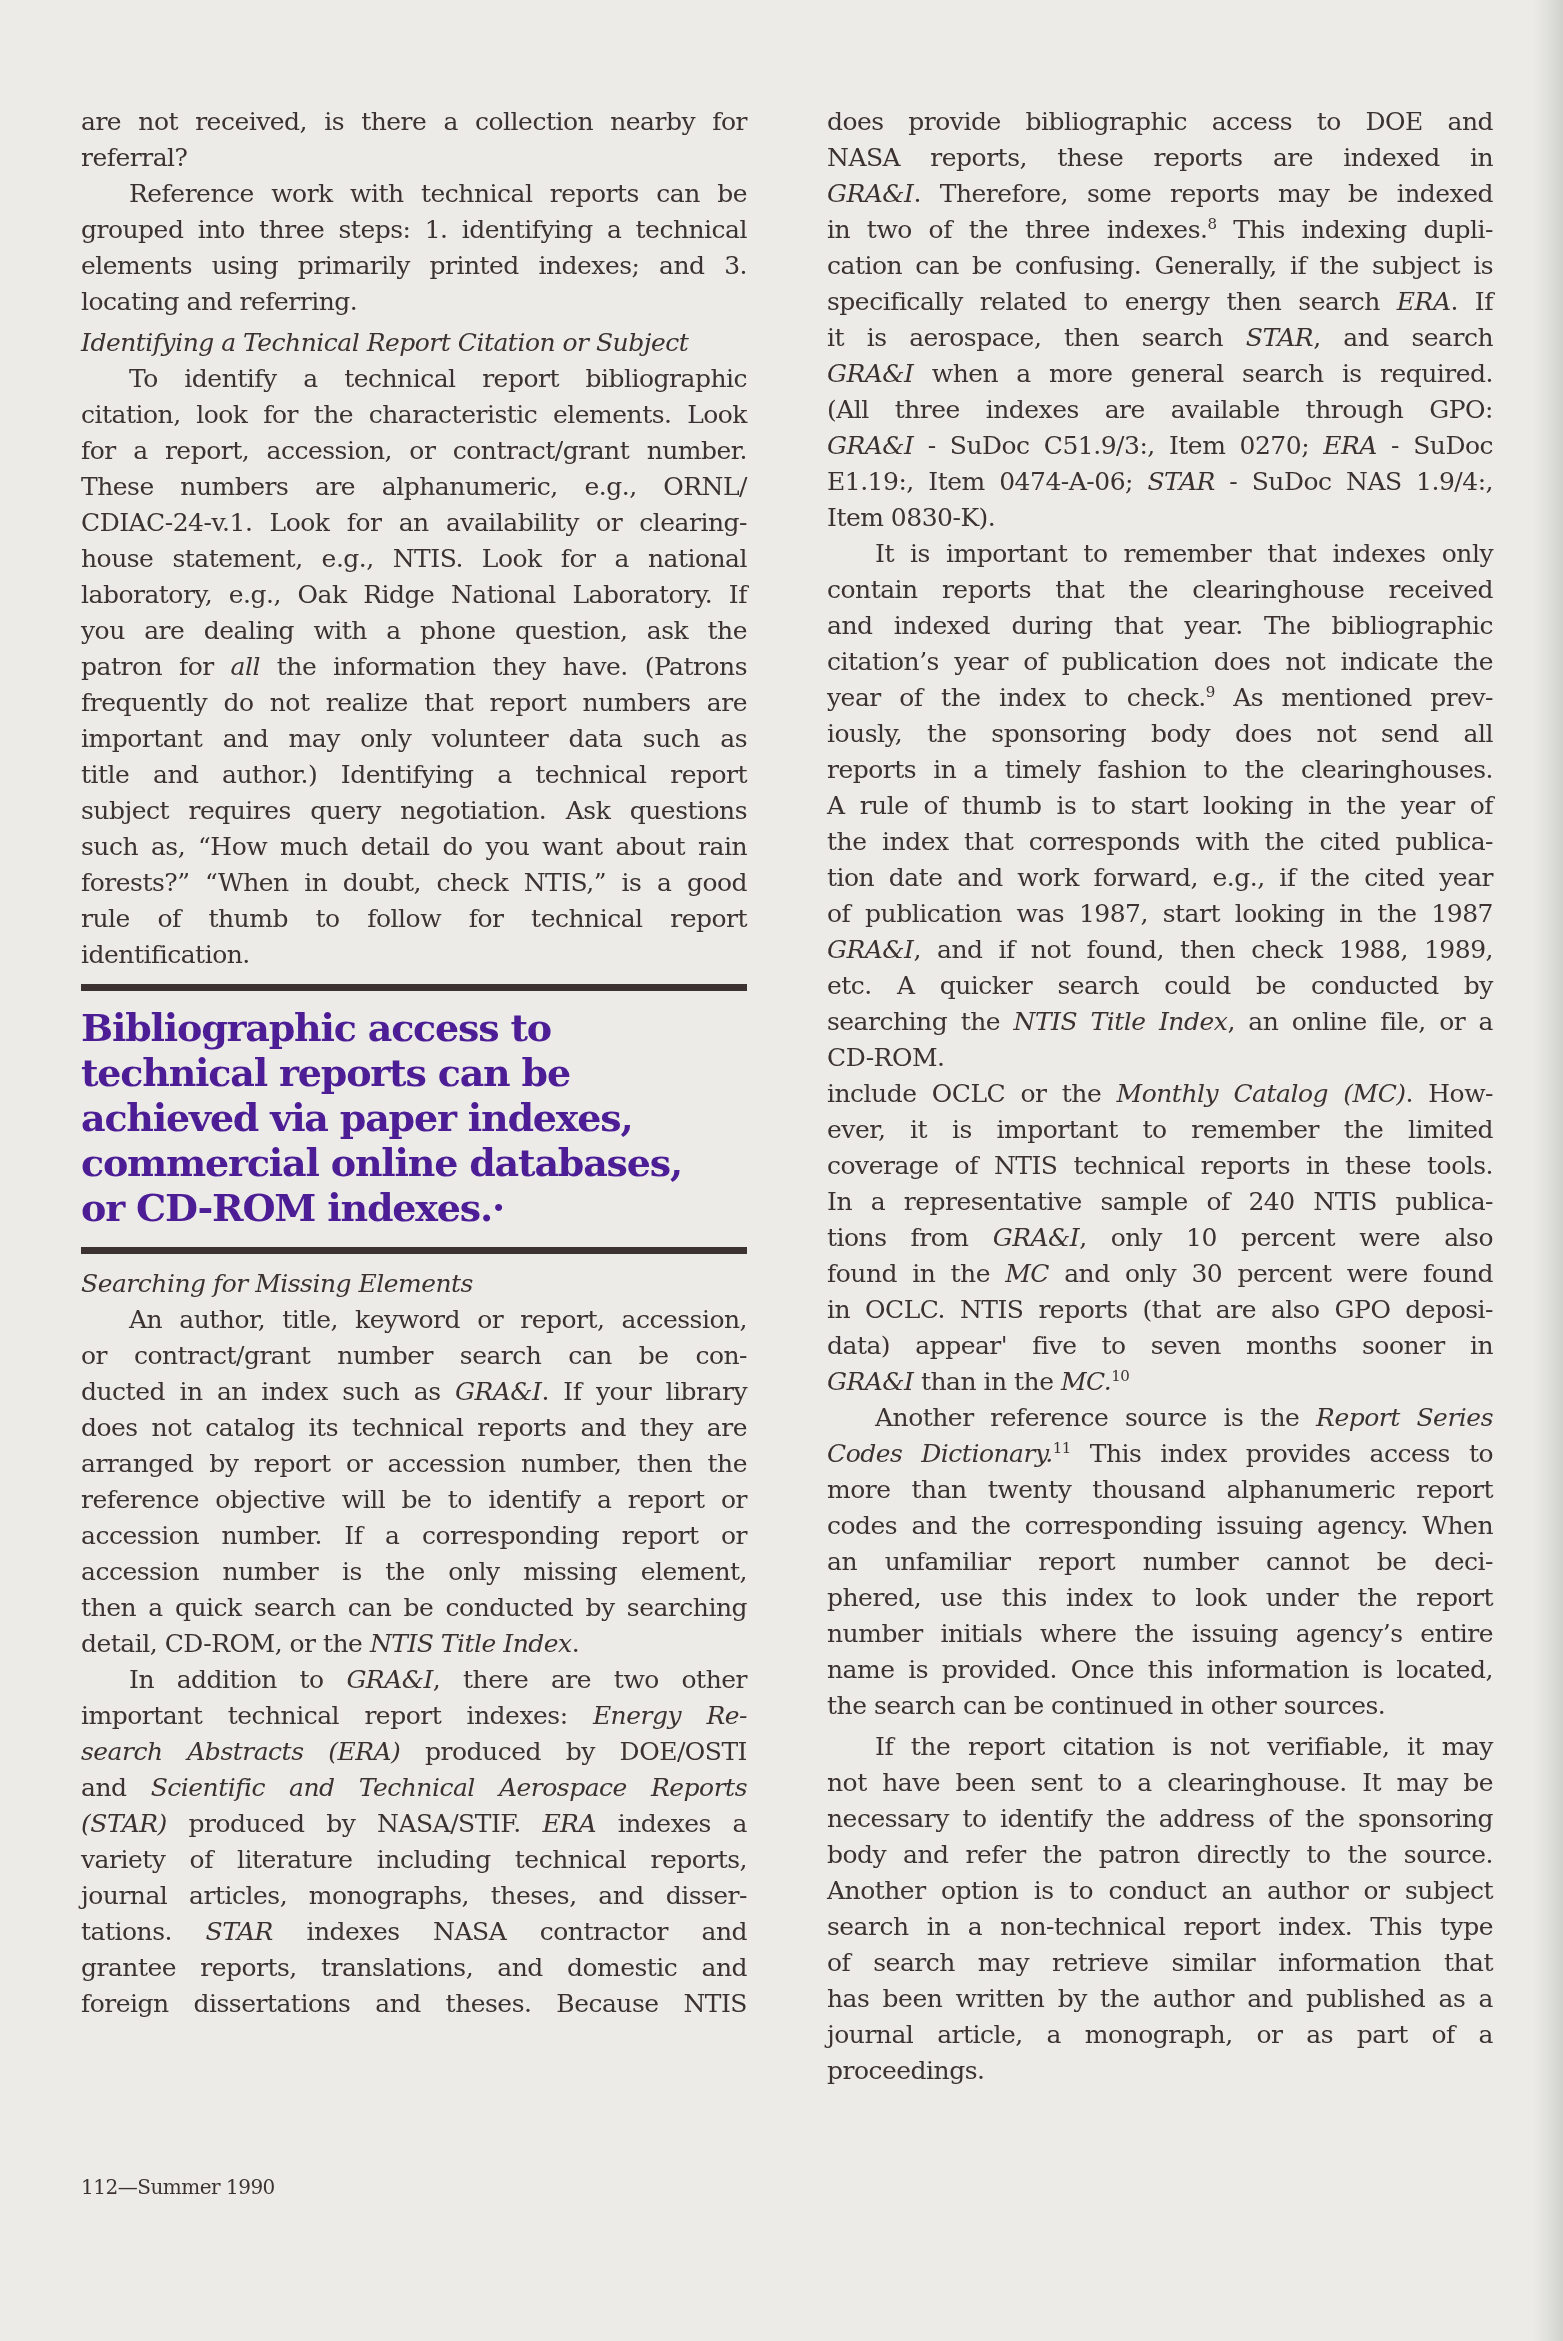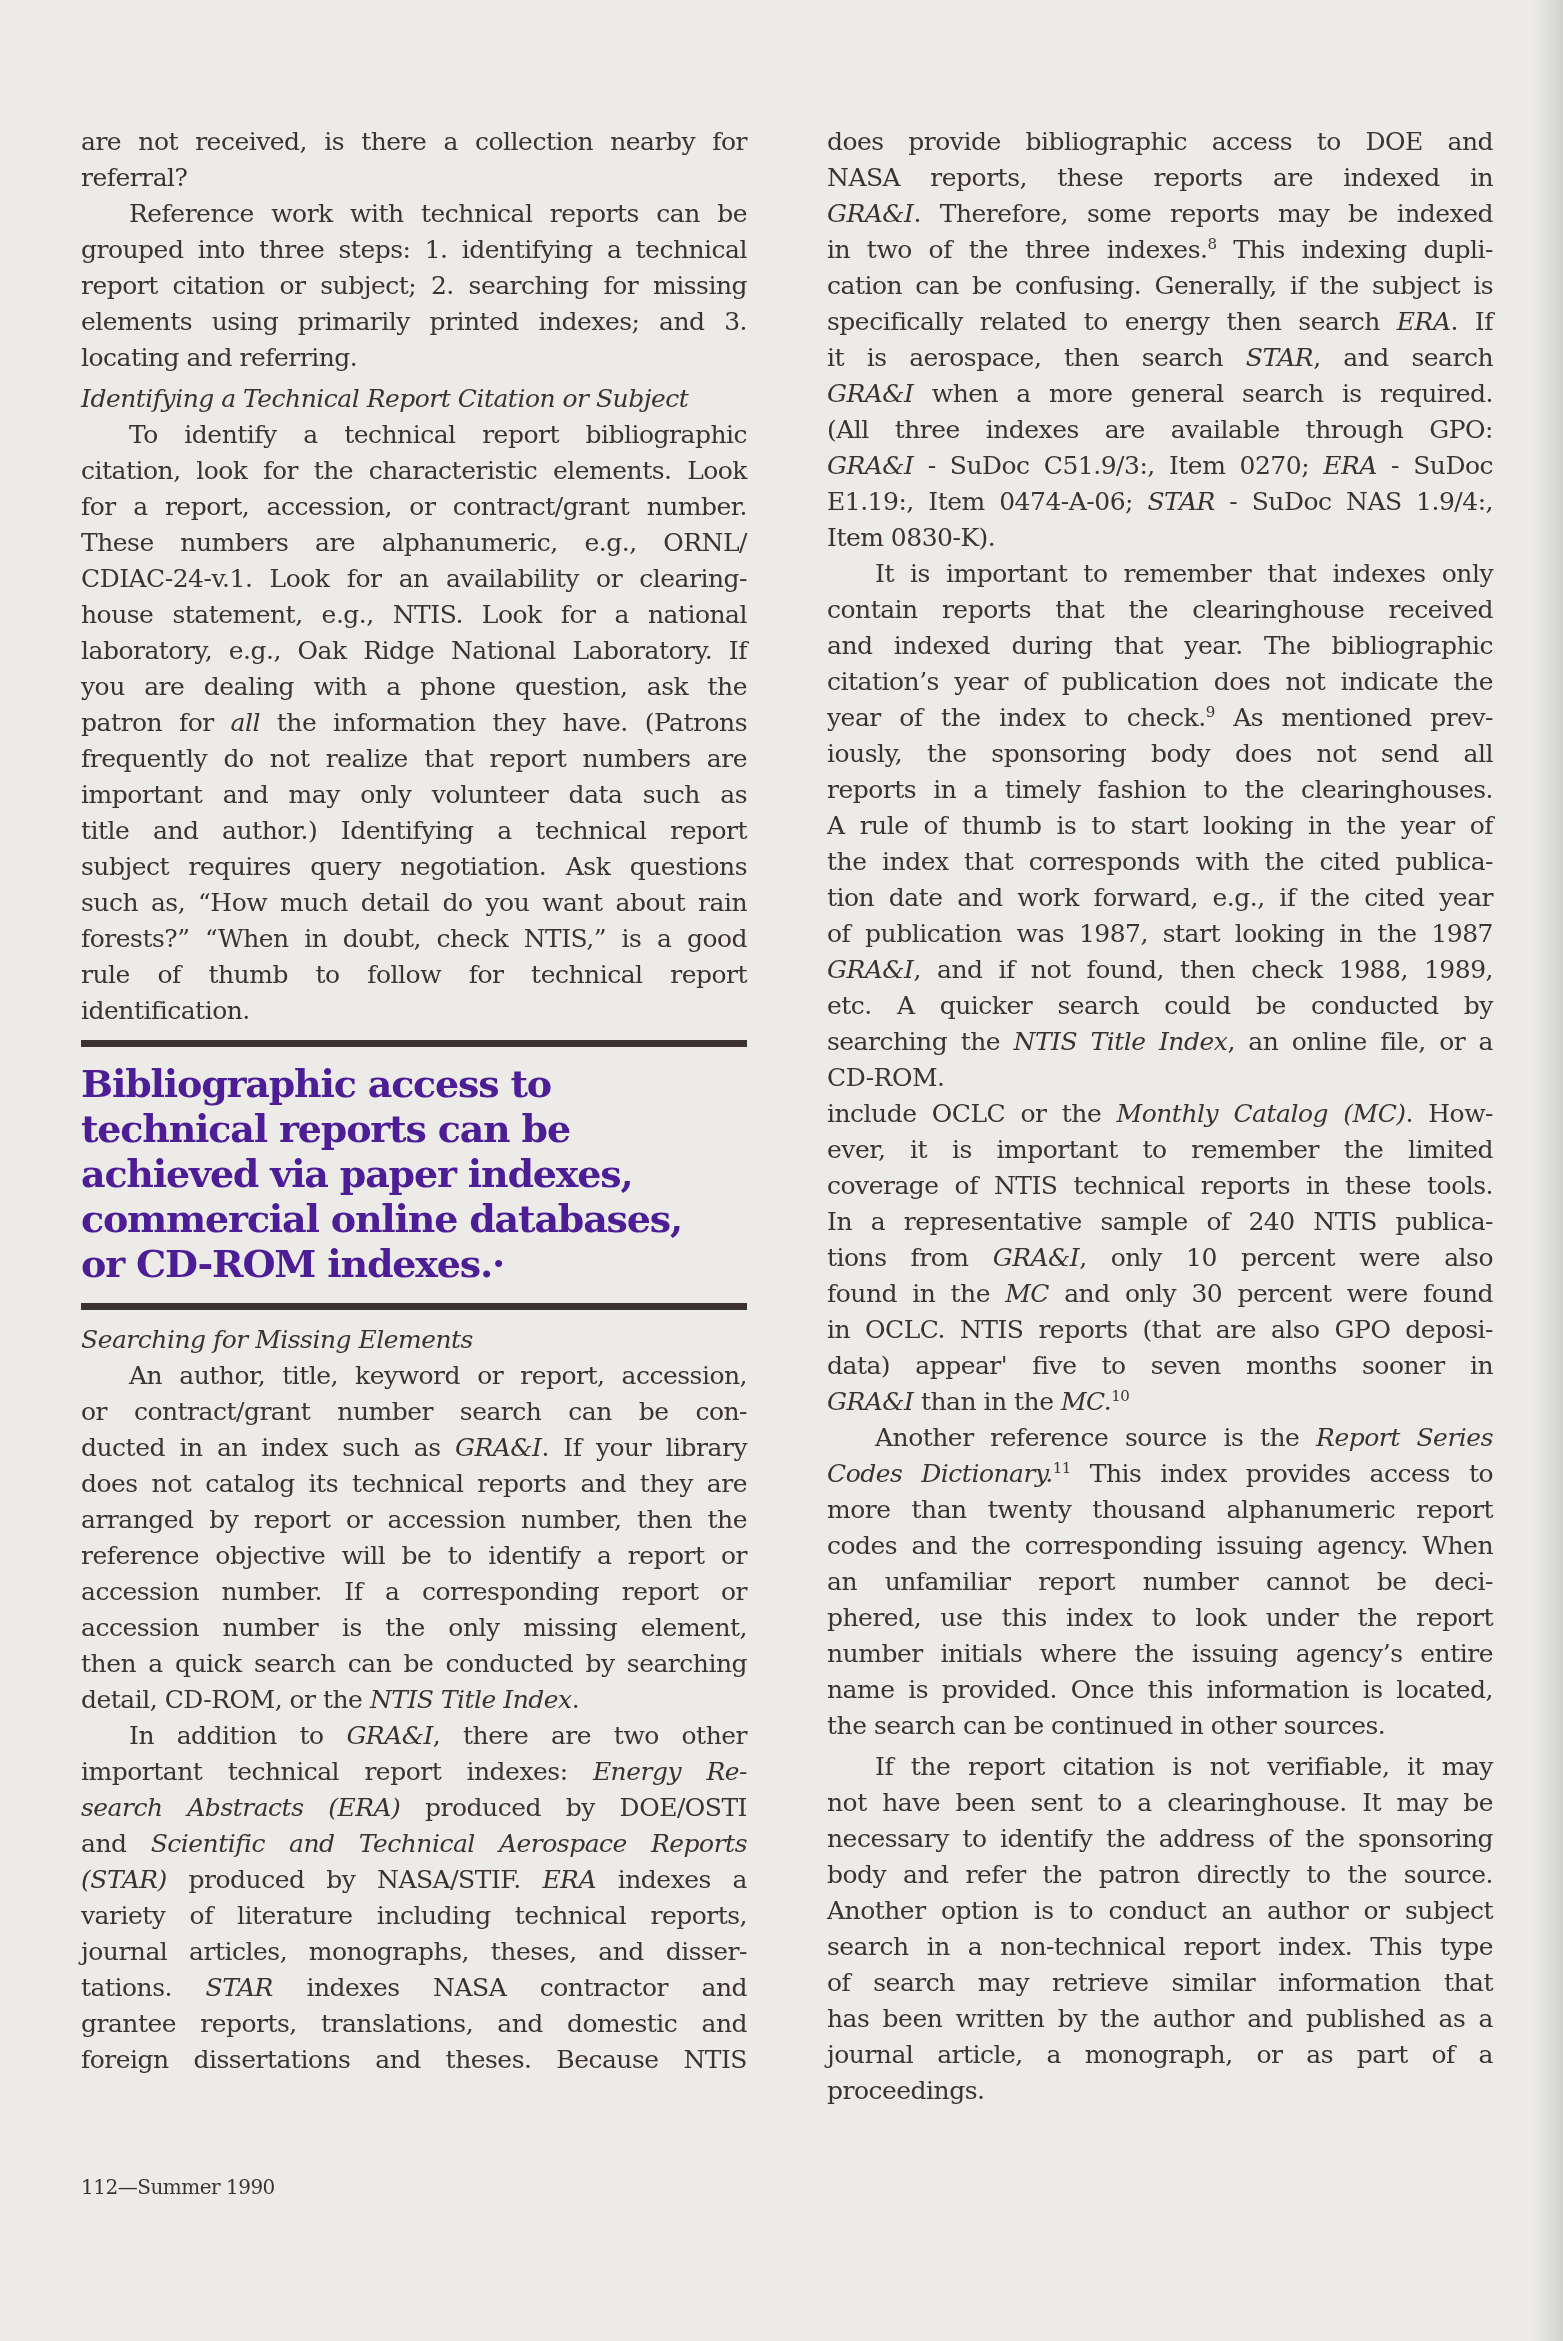--- a/index.html
+++ b/index.html
@@ -7,21 +7,21 @@
     width: 1564px; height: 2342px;
     background: #ecebe8;
     position: relative; overflow: hidden;
     font-family: "DejaVu Serif", "Liberation Serif", serif;
     color: #3b3231;
   }
   .edge {
     position: absolute; top: 0; right: 0; width: 31px; height: 2342px;
     background: linear-gradient(to right, #ecebe8, #dcdcd8 60%, #cfcfcb);
   }
-  .col { position: absolute; top: 124px; }
+  .col { position: absolute; top: 104px; }
   .col.left { left: 81px; width: 666px; }
   .col.right { left: 827px; width: 666px; }
   .line {
     display: block; height: 36px; line-height: 36px;
     font-size: 25px; white-space: nowrap;
     text-align: justify; text-align-last: justify;
     letter-spacing: -0.5px;
     transform-origin: left center;
   }
   .line.last { text-align-last: left; }
@@ -49,21 +49,20 @@
 <body>
 
 <div class="edge"></div>
 
 <div class="col left">
   <span class="line">are not received, is there a collection nearby for</span>
   <span class="line last">referral?</span>
 
   <span class="line indent">Reference work with technical reports can be</span>
   <span class="line">grouped into three steps: 1. identifying a technical</span>
-  <span class="line">report citation or subject; 2. searching for missing</span>
   <span class="line">elements using primarily printed indexes; and 3.</span>
   <span class="line last">locating and referring.</span>
   <div class="gap"></div>
   <span class="line subhead">Identifying a Technical Report Citation or Subject</span>
 
   <span class="line indent">To identify a technical report bibliographic</span>
   <span class="line">citation, look for the characteristic elements. Look</span>
   <span class="line">for a report, accession, or contract/grant number.</span>
   <span class="line">These numbers are alphanumeric, e.g., ORNL/</span>
   <span class="line">CDIAC-24-v.1. Look for an availability or clearing-</span>

